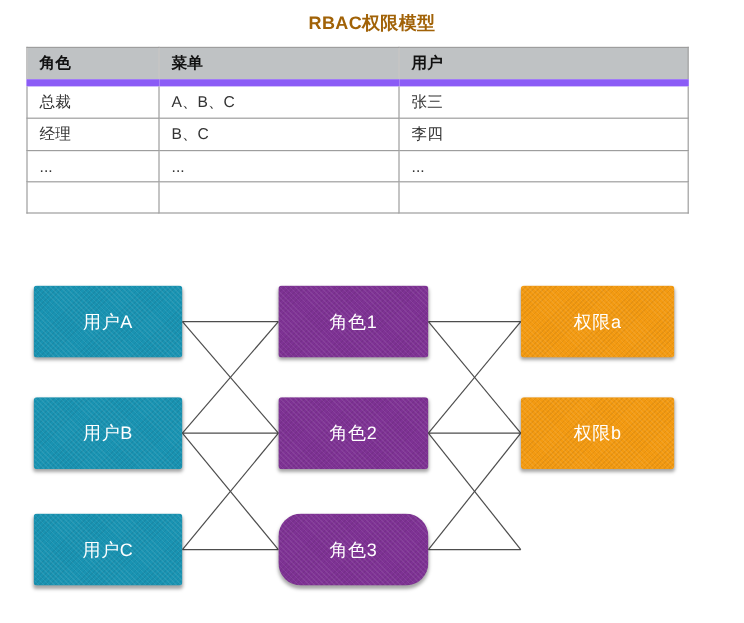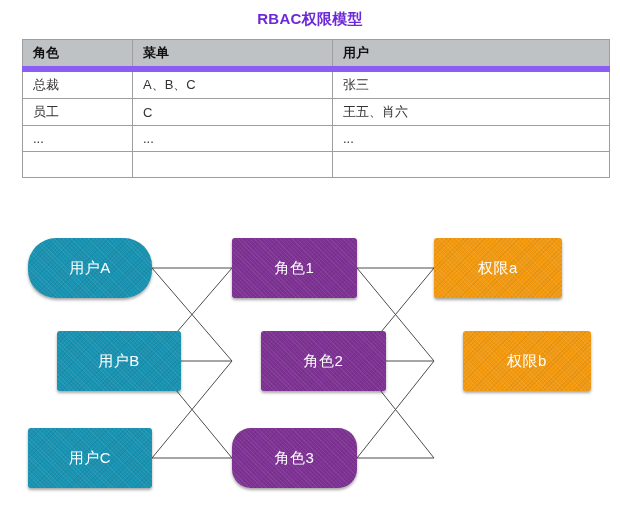--- a/index.html
+++ b/index.html
@@ -7,21 +7,21 @@
   .page {
     position:relative;
     width:620px; height:519px;
     background:#ffffff;
     font-family:"Liberation Sans","DejaVu Sans",sans-serif;
     overflow:hidden;
   }
   .page-title {
     position:absolute; top:10px; left:0; width:100%;
     text-align:center;
-    font-size:15px; font-weight:600; color:#6d28d9;
+    font-size:15px; font-weight:600; color:#a16207;
     letter-spacing:0.3px;
   }
   
   table.rbac-table {
     position:absolute; left:22px; top:39px;
     width:551px;
     border-collapse:collapse;
     font-size:13px; color:#333;
     table-layout:fixed;
   }
@@ -35,21 +35,21 @@
   }
   .rbac-table th {
     background:#bfc2c4;
     color:#111;
     font-weight:bold;
     border-bottom:6px solid #8b5cf6;
     height:27px;
   }
   .col-w1 { width:110px; }
   .col-w2 { width:200px; }
-  .col-w3 { width:277px; }
+  .col-w3 { width:241px; }
   
   .diagram {
     position:absolute; left:0; top:230px;
     width:620px; height:280px;
   }
   .diagram svg.links {
     position:absolute; left:0; top:0;
     width:620px; height:280px;
   }
   .node {
@@ -62,21 +62,21 @@
     border-radius:3px;
     box-shadow:0 2px 3px rgba(0,0,0,0.35);
     background-image:
       repeating-linear-gradient(45deg, rgba(255,255,255,0.07) 0 1px, transparent 1px 3px),
       repeating-linear-gradient(-45deg, rgba(0,0,0,0.06) 0 1px, transparent 1px 3px);
   }
   .col-user { left:28px;  width:124px; }
   .col-role { left:232px; width:125px; }
   .col-perm { left:434px; width:128px; }
   .row-1 { top:8px; }
-  .row-2 { top:101px;margin-left:29px; }
+  .row-2 { top:101px; }
   .row-3 { top:198px; }
 </style>
 </head>
 <body>
 
 <div class="page">
 
   <div class="page-title">RBAC权限模型</div>
 
   <table class="rbac-table">
@@ -87,23 +87,23 @@
         <th class="col-w3" style="background-color: rgb(191, 194, 196);">用户</th>
       </tr>
     </thead>
     <tbody>
       <tr>
         <td>总裁</td>
         <td>A、B、C</td>
         <td>张三</td>
       </tr>
       <tr>
-        <td>员工</td>
-        <td>C</td>
-        <td>王五、肖六</td>
+        <td>经理</td>
+        <td>B、C</td>
+        <td>李四</td>
       </tr>
       <tr>
         <td>...</td>
         <td>...</td>
         <td>...</td>
       </tr>
       <tr>
         <td></td>
         <td></td>
         <td></td>
@@ -122,21 +122,21 @@
         <line x1="152" y1="228" x2="232" y2="228" stroke="#4D4D4D" stroke-width="1"></line>
         <line x1="357" y1="38" x2="434" y2="38" stroke="#4D4D4D" stroke-width="1"></line>
         <line x1="357" y1="38" x2="434" y2="131" stroke="#4D4D4D" stroke-width="1"></line>
         <line x1="357" y1="131" x2="434" y2="38" stroke="#4D4D4D" stroke-width="1"></line>
         <line x1="357" y1="131" x2="434" y2="131" stroke="#4D4D4D" stroke-width="1"></line>
         <line x1="357" y1="131" x2="434" y2="228" stroke="#4D4D4D" stroke-width="1"></line>
         <line x1="357" y1="228" x2="434" y2="131" stroke="#4D4D4D" stroke-width="1"></line>
         <line x1="357" y1="228" x2="434" y2="228" stroke="#4D4D4D" stroke-width="1"></line>
       </svg>
 
-    <div class="node col-user row-1" style="background-color: rgb(25, 147, 178); border-radius: 28px;">用户A</div>
+    <div class="node col-user row-1" style="background-color: rgb(25, 147, 178);">用户A</div>
     <div class="node col-user row-2" style="background-color: rgb(25, 147, 178);">用户B</div>
     <div class="node col-user row-3" style="background-color: rgb(25, 147, 178);">用户C</div>
 
     <div class="node col-role row-1" style="background-color: rgb(126, 50, 148);">角色1</div>
     <div class="node col-role row-2" style="background-color: rgb(126, 50, 148);">角色2</div>
     <div class="node col-role row-3" style="background-color: rgb(126, 50, 148); border-radius: 19px;">角色3</div>
 
     <div class="node col-perm row-1" style="background-color: rgb(243, 154, 17);">权限a</div>
     <div class="node col-perm row-2" style="background-color: rgb(243, 154, 17);">权限b</div>
   </div>

